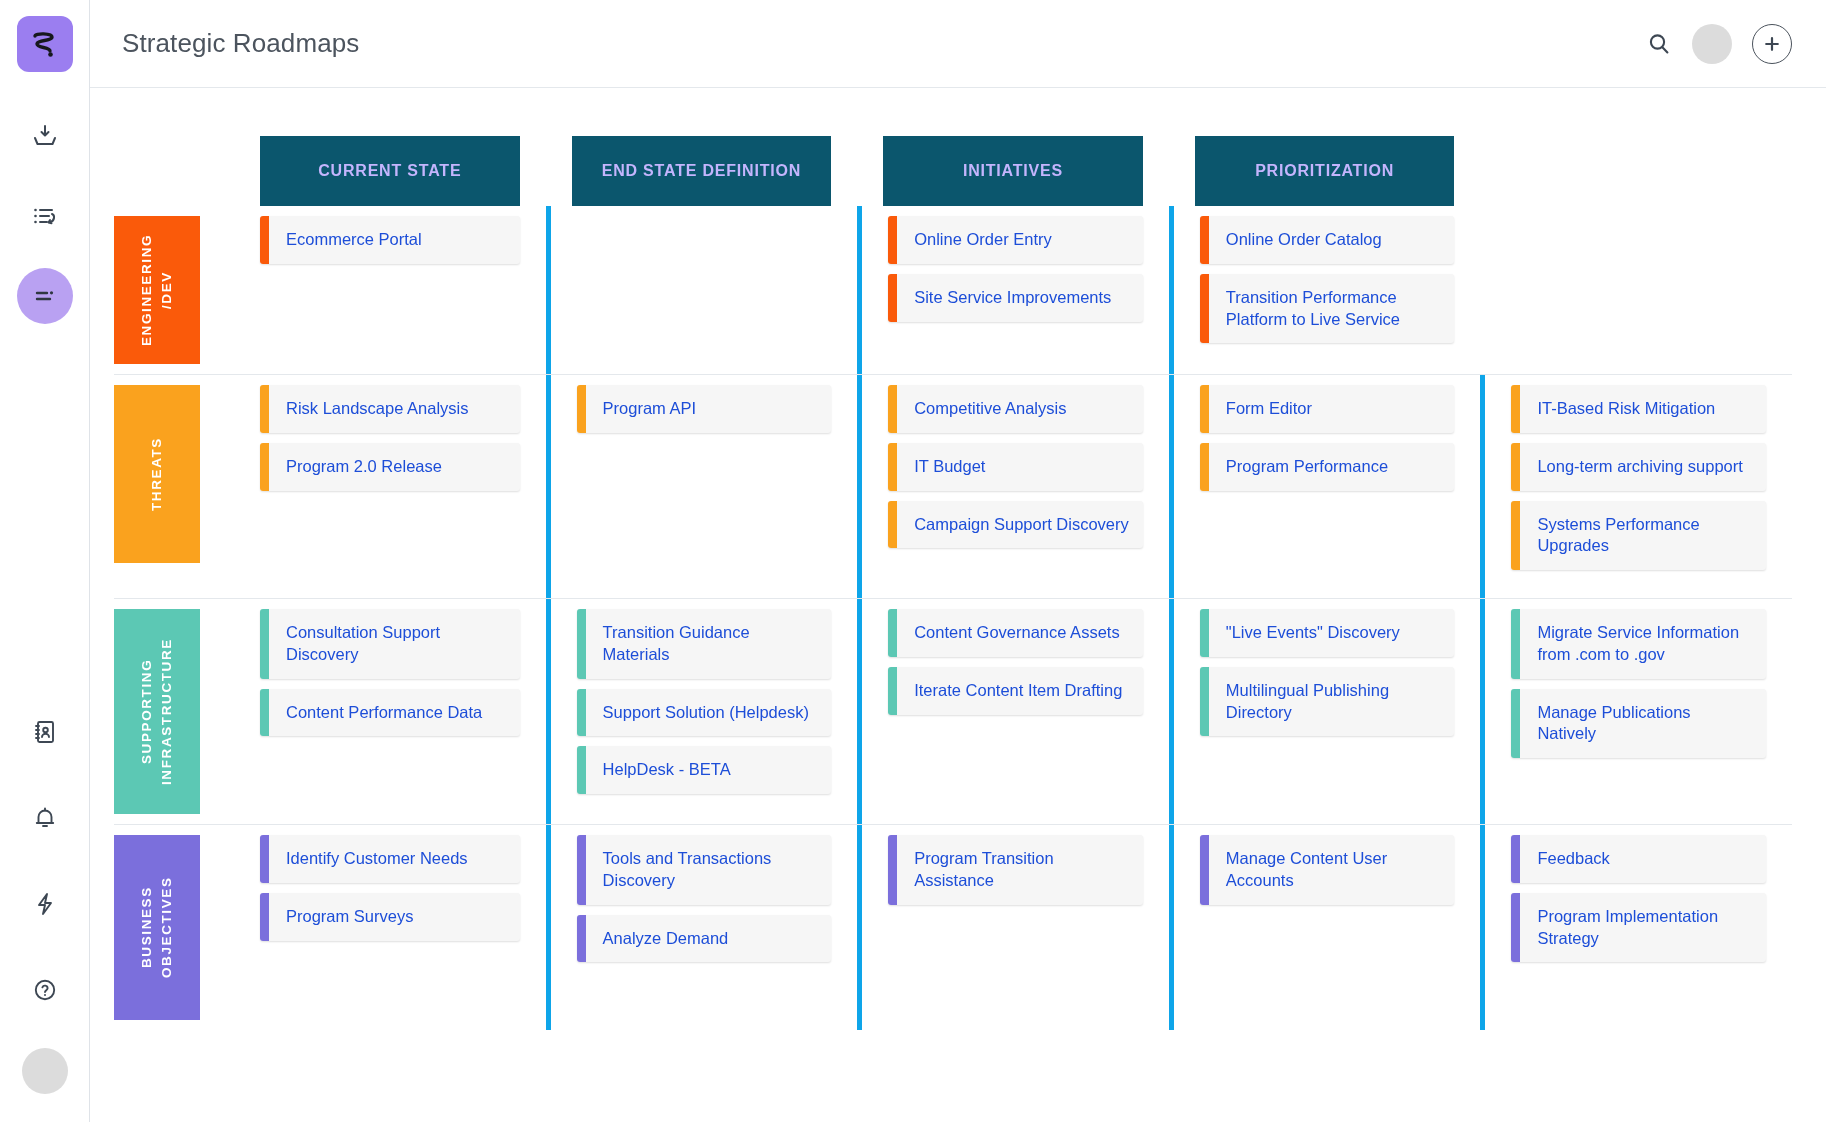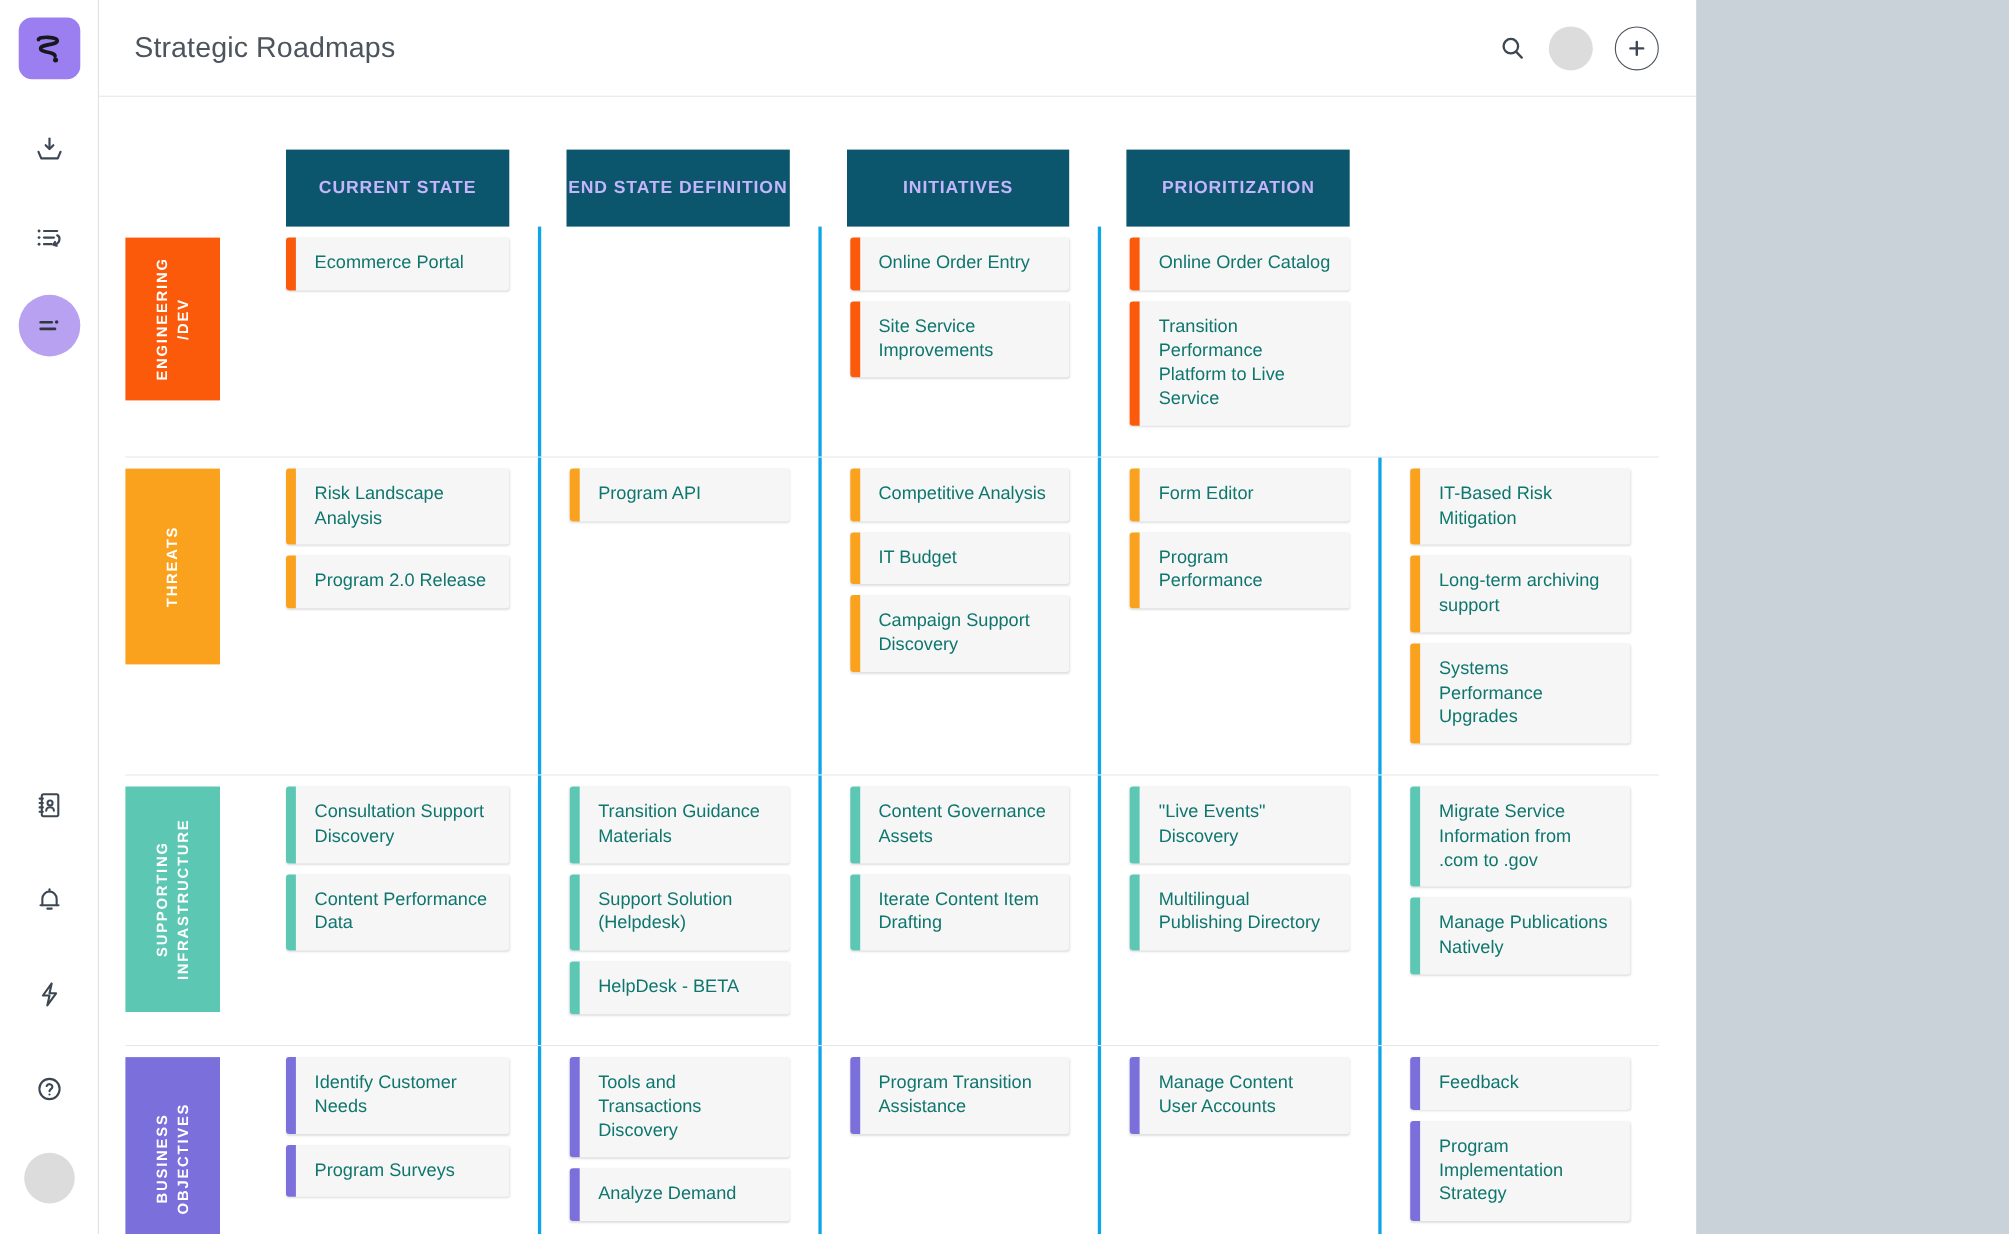--- a/index.html
+++ b/index.html
@@ -4,21 +4,21 @@
 <style>
   * { box-sizing: border-box; margin: 0; padding: 0; }
   html, body {
     width: 1826px; height: 1122px;
     background: #c9d1d9;
     font-family: "Liberation Sans", sans-serif;
     overflow: hidden;
   }
   #app {
     position: relative;
-    width: 1542px; height: 1122px;
+    width: 1826px; height: 1122px;
     background: #ffffff;
     display: flex;
   }
 
   
   .rail {
     width: 90px; height: 100%;
     background: #ffffff;
     border-right: 1px solid #dfe3e8;
     display: flex; flex-direction: column; align-items: center;
@@ -109,41 +109,41 @@
     transform: rotate(180deg);
     display: flex; align-items: center; justify-content: center;
     font-size: 13.5px; font-weight: 700; letter-spacing: 1.6px;
     text-align: center;
     line-height: 1.45;
     padding: 16px 6px;
   }
 
   .lane-cell {
     padding: 10px 26px 18px 26px;
-    border-left: 3px solid #0ea5e9;
+    border-left: 5px solid #0ea5e9;
     min-height: 160px;
   }
   .lane-cell.first { border-left: none; }
 
   .card {
     position: relative;
     background: #f6f6f6;
     border-radius: 3px;
     box-shadow: 0 1px 2px rgba(0,0,0,0.13);
     margin-bottom: 10px;
     padding: 13px 14px 13px 26px;
     min-height: 46px;
     display: flex; align-items: center;
   }
   .card .accent {
     position: absolute; left: 0; top: 0; bottom: 0;
     width: 9px; border-radius: 3px 0 0 3px;
   }
   .card .card-text {
-    font-size: 16.5px; color: #0f766e; line-height: 1.32;
+    font-size: 16.5px; color: #1d4ed8; line-height: 1.32;
     font-weight: 400;
   }
 
   
   .lane-0 .lane-cell { min-height: 168px; }
   .lane-1 .lane-cell { min-height: 198px; }
   .lane-2 .lane-cell { min-height: 225px; }
   .lane-3 .lane-cell { min-height: 205px; }
 </style>
 </head>

